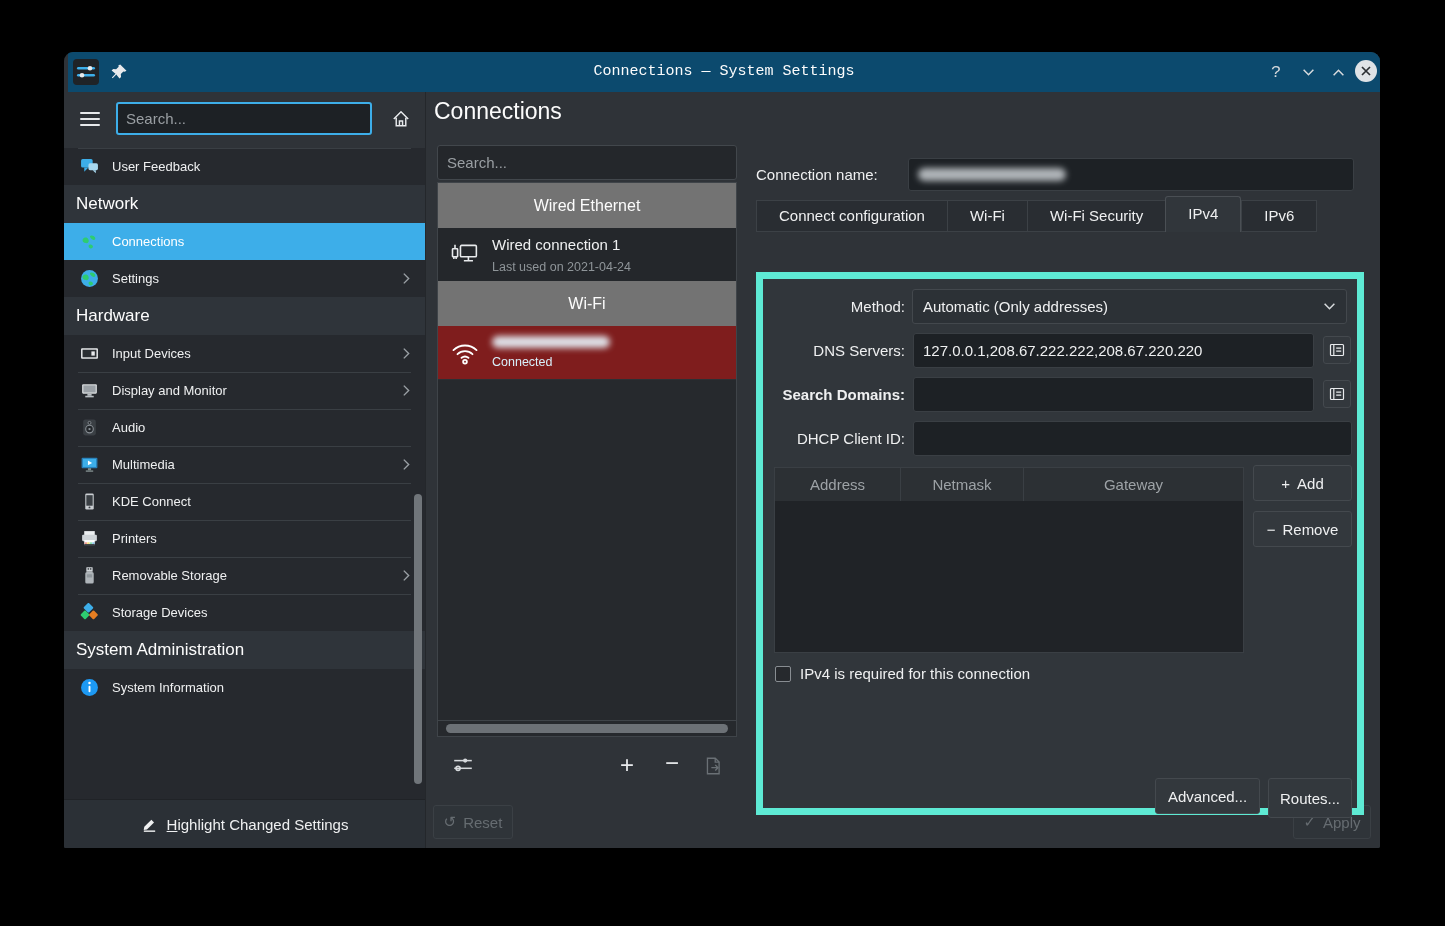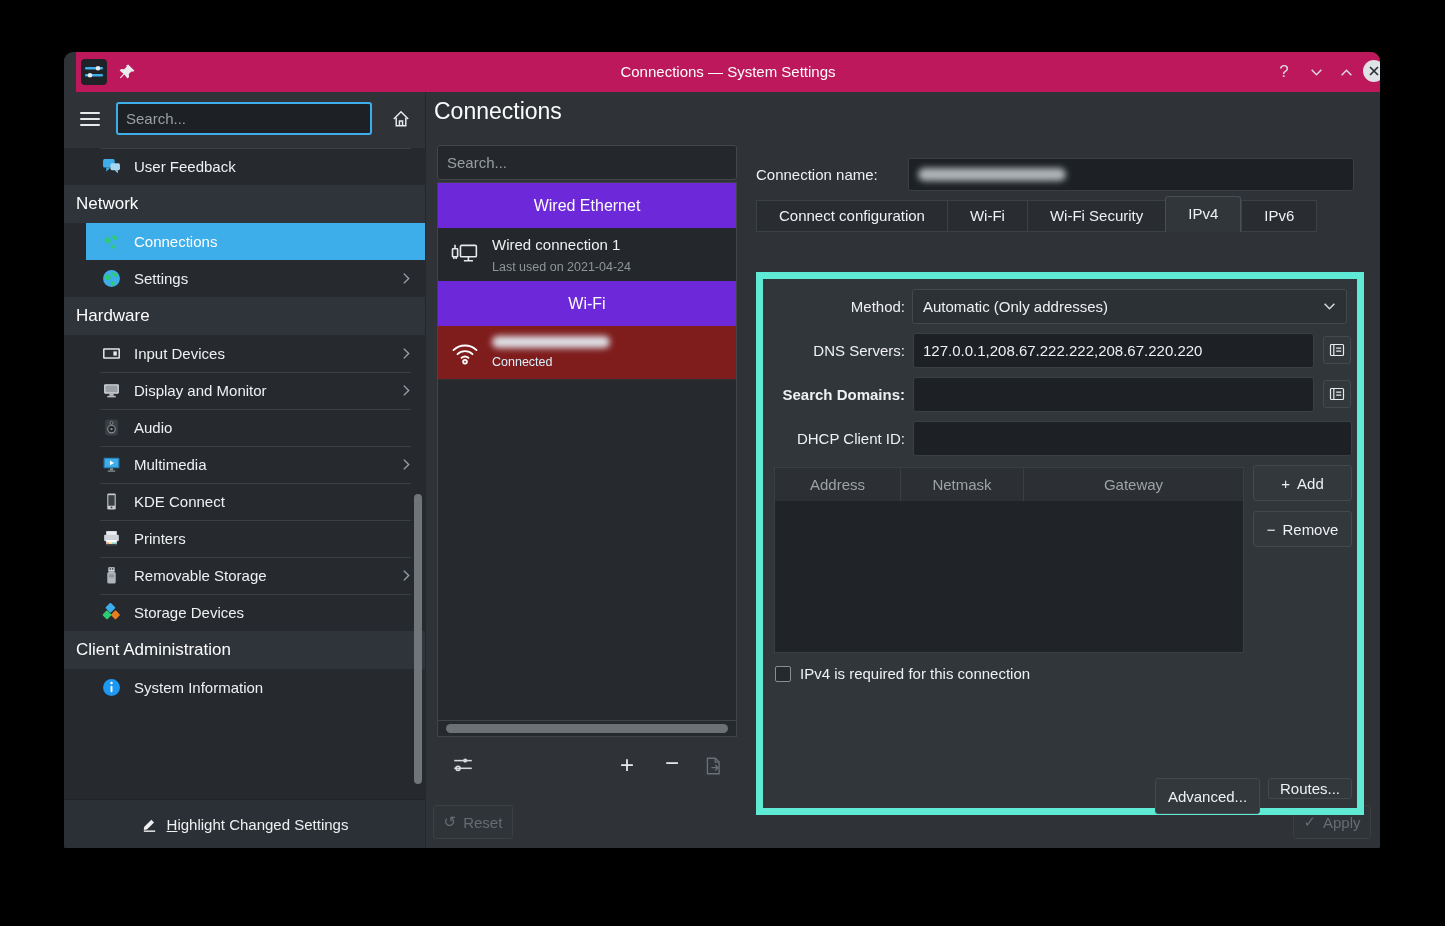--- a/index.html
+++ b/index.html
@@ -1,61 +1,61 @@
 <!DOCTYPE html>
 <html><head>
 <meta charset="utf-8">
 <style>
   html,body{margin:0;padding:0;}
   body{width:1445px;height:926px;background:#000;overflow:hidden;position:relative;
        font-family:"Liberation Sans",sans-serif;color:#eff0f1;}
   .window{position:absolute;left:64px;top:52px;width:1316px;height:796px;background:#2f3338;
           border-radius:9px 9px 2px 2px;overflow:hidden;}
   
-  .titlebar{position:absolute;left:12px;top:0;right:0;height:40px;background:#be185d;}
+  .titlebar{position:absolute;left:4px;top:0;right:0;height:40px;background:#0c4a6e;font-family:Liberation Mono, monospace;}
   .app-icon{position:absolute;left:5px;top:7px;width:26px;height:26px;cursor:pointer;}
   .pin-icon{position:absolute;left:42px;top:11px;width:18px;height:18px;}
   .win-title{position:absolute;left:0;right:0;top:0;height:40px;line-height:40px;text-align:center;
              font-size:15px;color:#fcfcfc;}
   .tb-btn{position:absolute;top:8px;width:24px;height:24px;display:flex;align-items:center;justify-content:center;
           color:#d7dadd;font-size:17px;}
   
   .sidebar{position:absolute;left:0;top:40px;width:361px;bottom:0;background:#2f3338;border-right:1px solid #24272b;}
   .sb-top{position:absolute;left:0;top:0;right:0;height:56px;}
   .hamburger{position:absolute;left:16px;top:20px;width:20px;height:16px;}
   .hamburger span{display:block;height:2.4px;background:#e8eaec;border-radius:1px;margin-bottom:3.4px;}
   .sb-search{position:absolute;left:52px;top:10px;width:256px;height:33px;box-sizing:border-box;
              background:#1d2125;border:2px solid #3daee9;border-radius:3px;color:#eff0f1;
              font-size:15px;padding:0 8px;font-family:inherit;}
   .sb-search::placeholder{color:#9a9fa3;}
   .home-btn{position:absolute;left:327px;top:17px;width:20px;height:20px;}
   .sb-list{position:absolute;left:0;top:56px;right:0;bottom:48px;background:#26292e;display:flex;flex-direction:column;overflow:hidden;}
   .sb-row{position:relative;display:flex;align-items:center;flex:none;}
-  .sb-item{height:37px;padding:0 14px 0 16px;background:#26292e;font-size:15px;cursor:pointer;margin-left:22px;}
+  .sb-item{height:37px;padding:0 14px 0 16px;background:#26292e;font-size:13px;cursor:pointer;}
   .sb-header{height:38px;padding:0 12px;background:#2f343a;font-size:17px;color:#fcfcfc;}
   .sb-item.selected{background:#3daee9;color:#ffffff;}
   .sb-item.divided::before{content:"";position:absolute;top:0;left:14px;right:14px;height:1px;background:#3a3f44;}
   .sb-icon{width:19px;height:19px;margin-right:13px;flex:none;display:inline-flex;}
   .sb-label{flex:1;white-space:nowrap;overflow:hidden;}
   .sb-chev{width:9px;height:13px;flex:none;display:inline-flex;}
   .sb-scroll{position:absolute;right:3px;top:402px;width:8px;height:290px;border-radius:4px;background:#70757a;}
   .sb-footer{position:absolute;left:0;right:0;bottom:0;height:48px;background:#2b3036;border-top:1px solid #202327;
              display:flex;align-items:center;justify-content:center;gap:9px;font-size:15px;cursor:pointer;}
   .mnemonic{text-decoration:underline;}
   
   .main{position:absolute;left:362px;top:40px;right:0;bottom:0;background:#2f3338;}
   .page-title{position:absolute;left:8px;top:6px;font-size:23px;font-weight:400;color:#fcfcfc;}
   
   .conn-search{position:absolute;left:11px;top:53px;width:300px;height:35px;box-sizing:border-box;
                background:#24272b;border:1px solid #42474c;border-radius:3px;color:#eff0f1;font-size:15px;
                padding:0 9px;font-family:inherit;}
   .conn-search::placeholder{color:#9a9fa3;}
   .conn-frame{position:absolute;left:11px;top:90px;width:300px;height:555px;box-sizing:border-box;
               border:1px solid #3f4449;background:#26292d;display:flex;flex-direction:column;overflow:hidden;}
-  .grp-header{height:45px;flex:none;background:#6d28d9;display:flex;align-items:center;justify-content:center;
+  .grp-header{height:45px;flex:none;background:#737373;display:flex;align-items:center;justify-content:center;
               font-size:16px;color:#fcfcfc;}
   .conn-item{height:53px;flex:none;background:#24272b;display:flex;align-items:center;padding:0 10px;cursor:pointer;}
   .conn-item.selected{background:#7f1d1d;}
   .conn-item .ci-icon{width:34px;height:26px;margin-right:10px;flex:none;display:flex;align-items:center;justify-content:center;}
   .ci-text{display:flex;flex-direction:column;justify-content:center;gap:7px;}
   .ci-title{font-size:15px;color:#eff0f1;}
   .ci-sub{font-size:12.5px;color:#8f9599;}
   .conn-item.selected .ci-sub{color:#d8f0fb;}
   .conn-filler{flex:1;background:#26292d;border-top:1px solid #2c3034;}
   .conn-hr{height:1px;background:#3f4449;flex:none;}
@@ -305,21 +305,21 @@
         <span class="sb-icon">
             <svg viewBox="0 0 18 18">
               <rect x="4.5" y="1" width="7" height="7" rx="1" transform="rotate(45 8 4.5)" fill="#3daee9"></rect>
               <rect x="1.5" y="8" width="6.5" height="6.5" rx="1" transform="rotate(45 4.75 11.25)" fill="#2ecc71"></rect>
               <rect x="9.5" y="8" width="6.5" height="6.5" rx="1" transform="rotate(45 12.75 11.25)" fill="#e67e22"></rect>
             </svg>
           </span>
         <span class="sb-label">Storage Devices</span>
       </div>
       <div class="sb-row sb-header">
-        <span class="sb-label">Client Administration</span>
+        <span class="sb-label">System Administration</span>
       </div>
       <div class="sb-row sb-item">
         <span class="sb-icon">
             <svg viewBox="0 0 18 18">
               <circle cx="9" cy="9" r="8" fill="#1d99f3"></circle>
               <rect x="8.1" y="7.3" width="1.8" height="6.2" rx=".9" fill="#fff"></rect>
               <circle cx="9" cy="4.8" r="1.2" fill="#fff"></circle>
             </svg>
           </span>
         <span class="sb-label">System Information</span>
@@ -472,21 +472,21 @@
       </div>
 
       <div class="cb-row">
         <span class="checkbox"></span>
         <span class="cb-label">IPv4 is required for this connection</span>
       </div>
 
       <div class="btn" style="position:absolute;left:392px;top:499px;width:105px;height:36px;">
         <span>Advanced...</span>
       </div>
-      <div class="btn" style="position:absolute;left:505px;top:499px;width:84px;height:21px;">
+      <div class="btn" style="position:absolute;left:505px;top:499px;width:84px;height:40px;">
         <span>Routes...</span>
       </div>
     </div>
 
     <div class="btn disabled" style="position:absolute;left:867px;top:713px;width:78px;height:34px;">
       <span class="bicon">✓</span>
       <span>Apply</span>
     </div>
   </div>
 </div>

